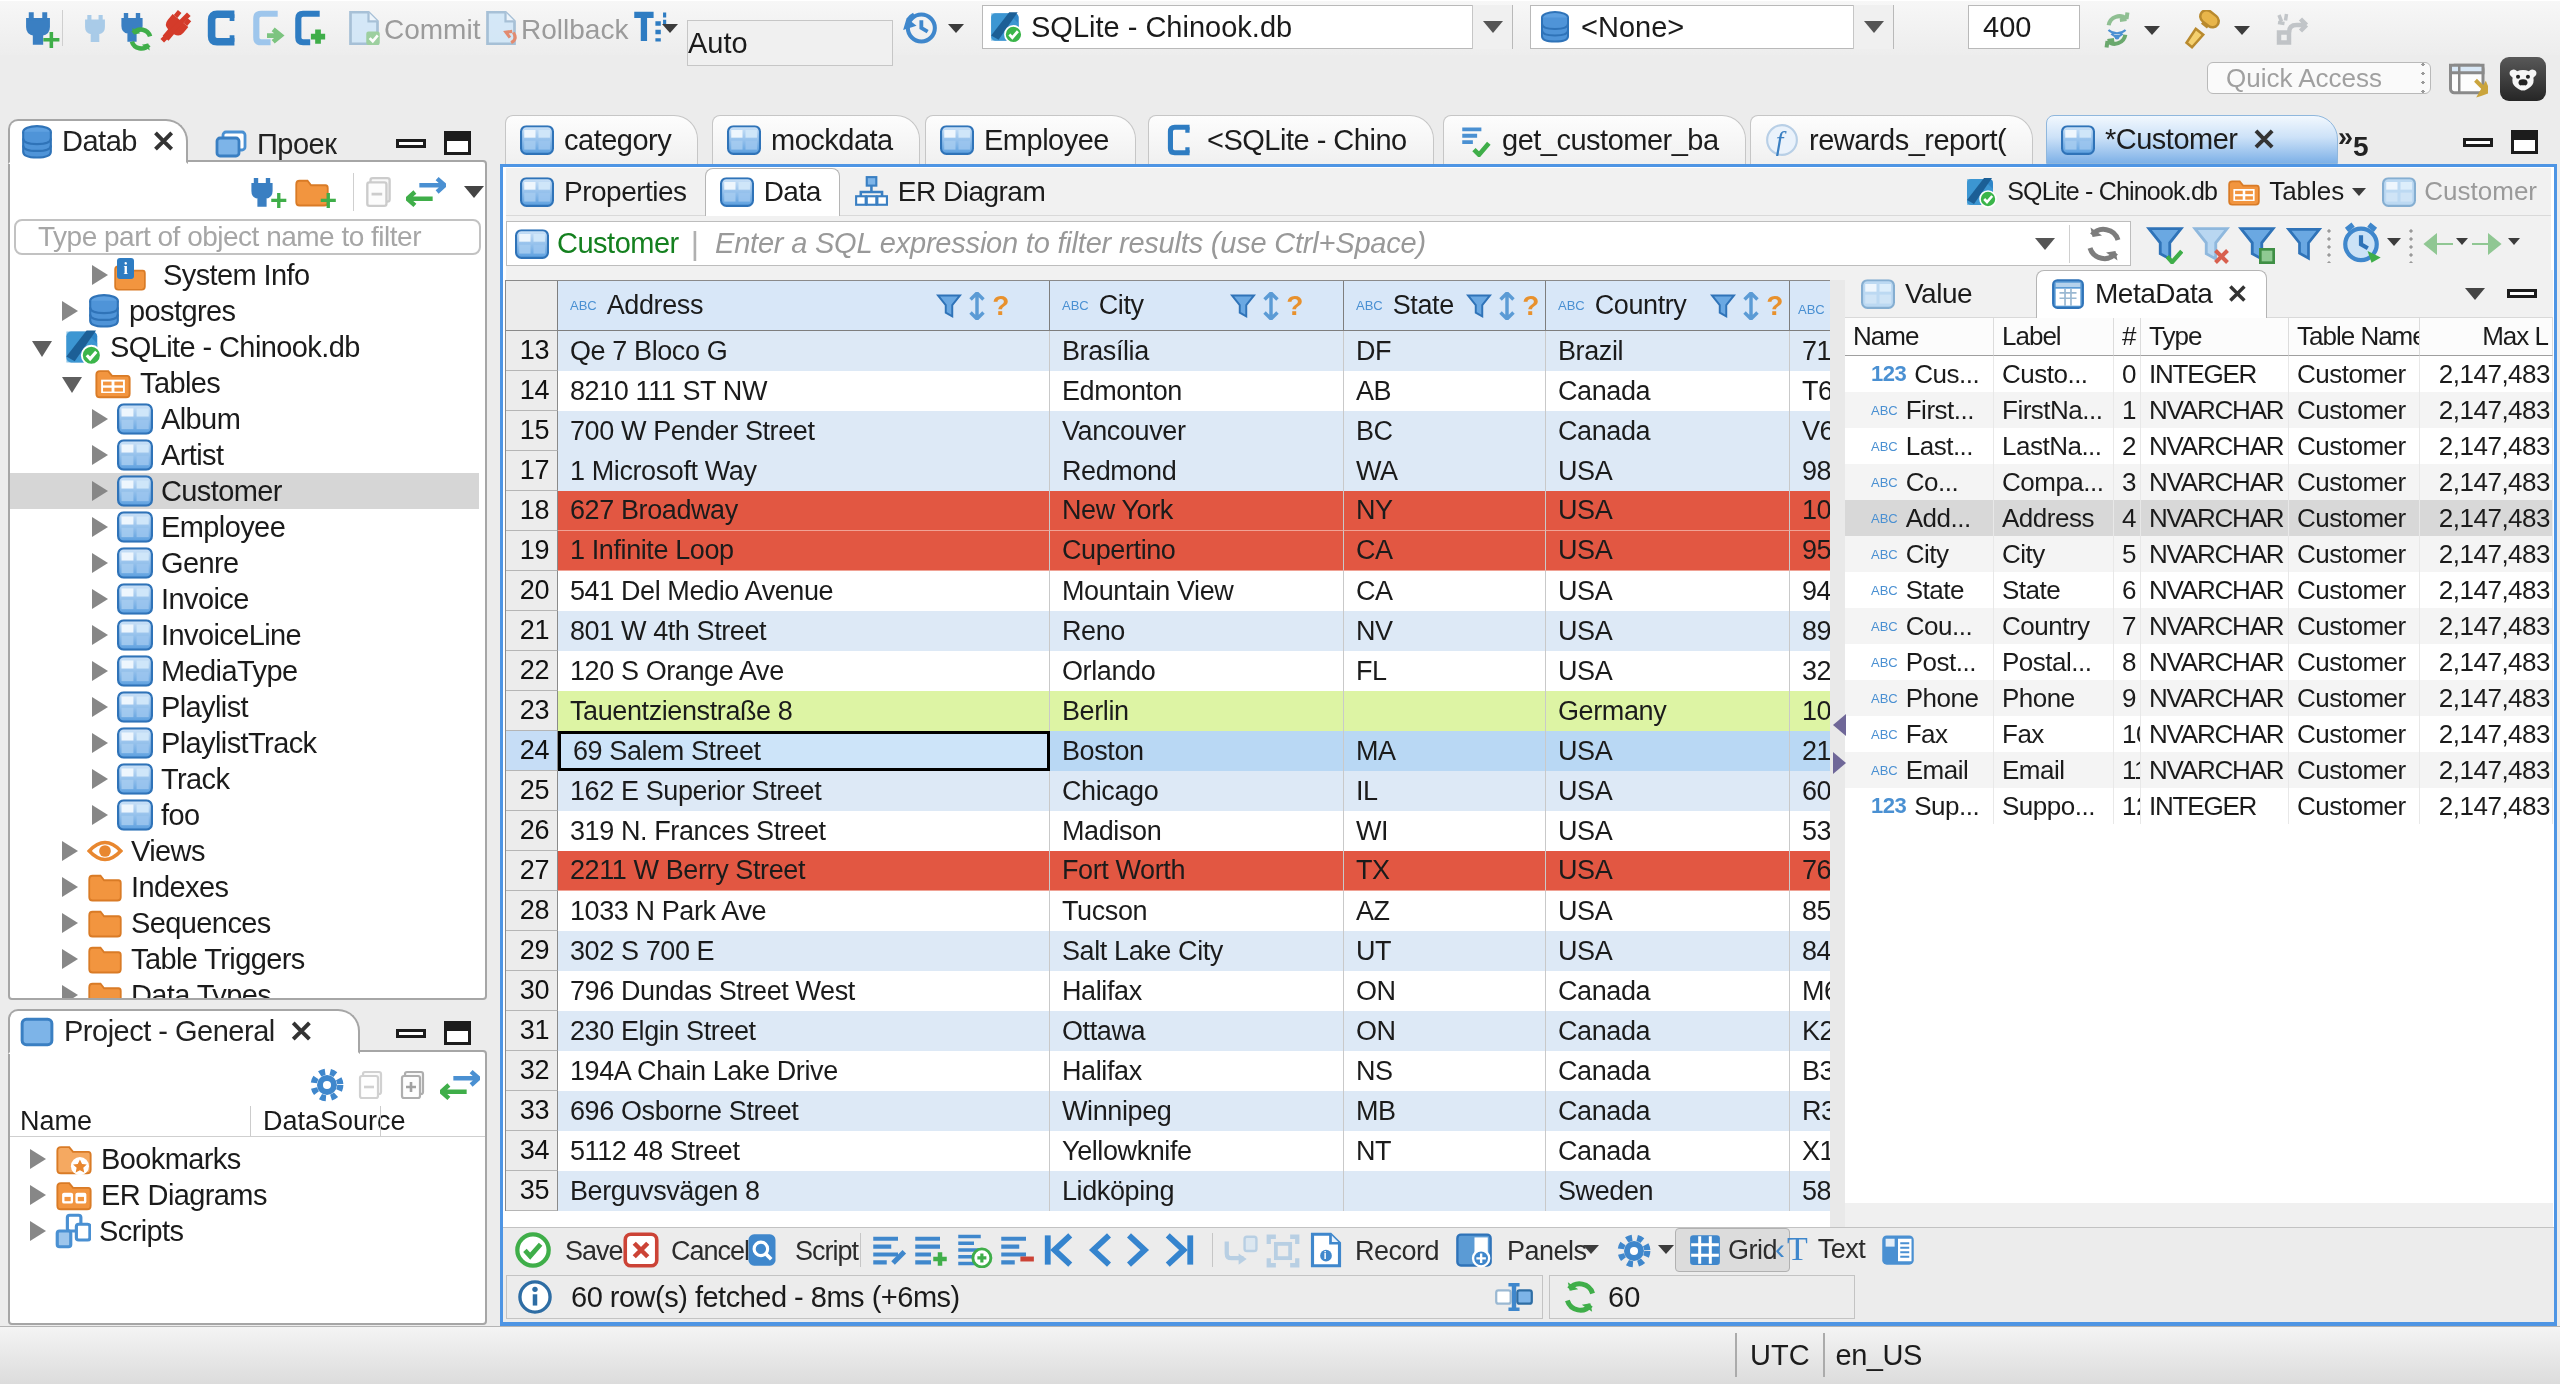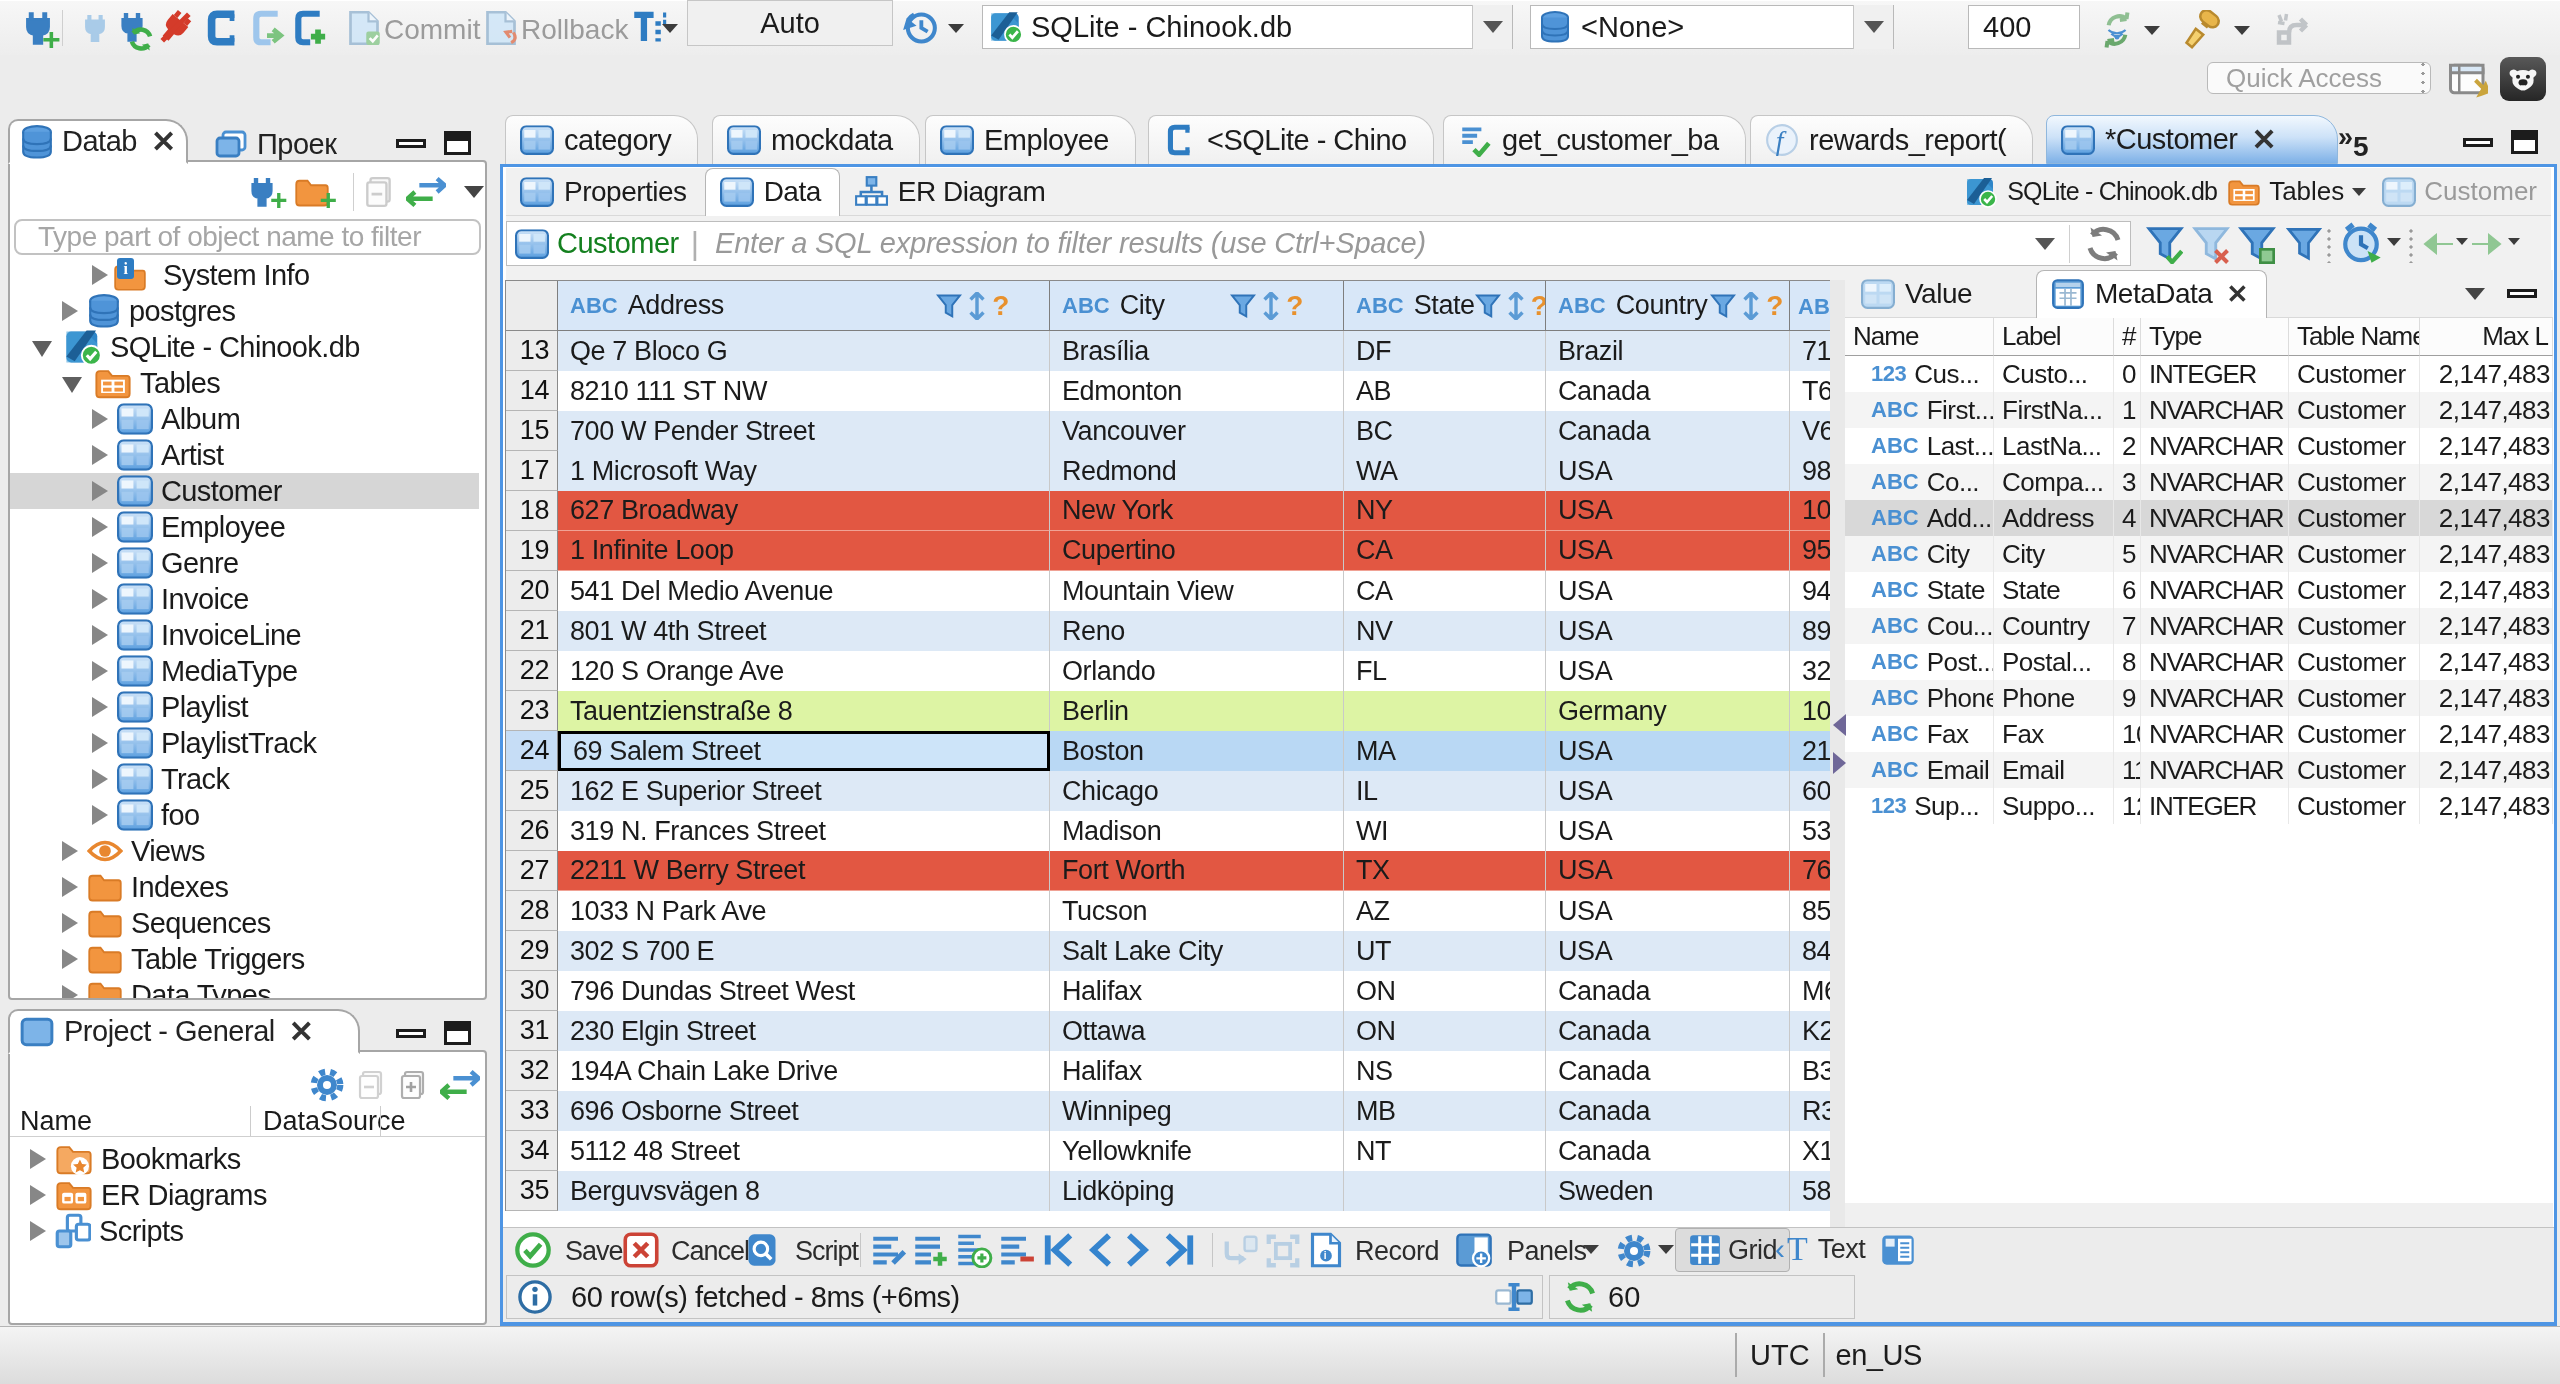--- a/index.html
+++ b/index.html
@@ -44,21 +44,21 @@
 #grid th{background:#d8e7f8;border-right:1px solid #7e7e7e;border-bottom:1px solid #7e7e7e;height:50px;font-weight:normal;text-align:left;padding:0 6px 0 12px;overflow:hidden}
 #grid td{height:40px;padding:0 6px 0 12px;border-right:1px solid #c9c9c9;overflow:hidden;white-space:nowrap}
 #grid td.rn{background:#ececec;border-right:1px solid #8a8a8a;border-bottom:1px solid #b5b5b5;text-align:right;padding-right:8px;color:#111}
 tr.rb td{background:#dde9f6}
 tr.rw td{background:#fff}
 tr.rr td{background:#e25742;border-right:1px solid #ec8d7d;border-bottom:1px solid #f0a295}
 tr.rg td{background:#ddf4a4}
 tr.rs td{background:#b9d8f4}
 tr.rb td.rn,tr.rw td.rn,tr.rr td.rn,tr.rg td.rn{background:#ececec}
 #grid tr.rs td.rn{background:#c6ddf6}
-.abc{color:#4a90d2;font-weight:bold;font-size:22px;letter-spacing:0;margin-right:10px}
+.abc{color:#4a90d2;font-weight:normal;font-size:13px;letter-spacing:0;margin-right:10px}
 .hic{margin-left:auto;display:flex;align-items:center;gap:6px}
 .qm{color:#e8912d;font-size:28px;font-weight:bold}
 
 #meta{font-size:26px;letter-spacing:-0.5px}
 #meta td:nth-child(4){letter-spacing:-1.2px}
 #meta th{font-weight:normal;text-align:left;height:38px;border-bottom:1px solid #9f9f9f;border-right:1px solid #dcdcdc;padding:0 4px 0 8px;background:#fcfcfc;overflow:hidden;white-space:nowrap;letter-spacing:-1px}
 #meta td{height:36px;padding:0 2px 0 8px;border-right:1px solid #e8e8e8;overflow:hidden;white-space:nowrap}
 tr.mw td{background:#fff}
 tr.mg td{background:#f4f4f4}
 tr.msel td{background:#d8d8d8}
@@ -262,21 +262,21 @@
   </div>
 <div class="ab tbtxt" style="left:521px;top:14px;margin:0">Rollback</div>
 <div class="ab" style="left:632px;top:8px">
     <svg width="36" height="40" viewBox="0 0 16 16">
       <path d="M1 2.2 h8.6 M5.3 2.2 v11.6" stroke="#2e7cc2" stroke-width="2.8"></path>
       <path d="M11.6 5 v9" stroke="#2e7cc2" stroke-width="2.4" stroke-dasharray="2 1.8"></path>
       <path d="M13.8 2.2 h1.4 M13.8 5.4 h1.4" stroke="#2e7cc2" stroke-width="2.2"></path>
     </svg>
   </div>
 <div class="ab dds" style="left:662px;top:24px"></div>
-<div class="ab combo" style="left:687px;top:0;width:206px;height:46px;justify-content:center;background:#f0f0f0;border-color:#c6c6c6">
+<div class="ab combo" style="left:687px;top:20px;width:206px;height:46px;justify-content:flex-start;background:#f0f0f0;border-color:#c6c6c6">
     <span style="font-size:29px">Auto</span>
   </div>
 <div class="ab flex" style="left:902px;top:10px">
  <svg width="36" height="36" viewBox="0 0 16 16">
       <circle cx="8.6" cy="8" r="6" fill="none" stroke="#3f87cc" stroke-width="1.8"></circle>
       <path d="M8.6 4.5 V8 L11.4 9.6" stroke="#3f87cc" stroke-width="1.7" fill="none"></path>
       <path d="M2.6 4 A7.2 7.2 0 0 1 5.2 1.8 M1.4 8 l1-3.4 2.8 2.2z" fill="#3f87cc" stroke="#3f87cc" stroke-width="1.2"></path>
     </svg>
  <span class="dds" style="margin-left:10px"></span>
 </div>

